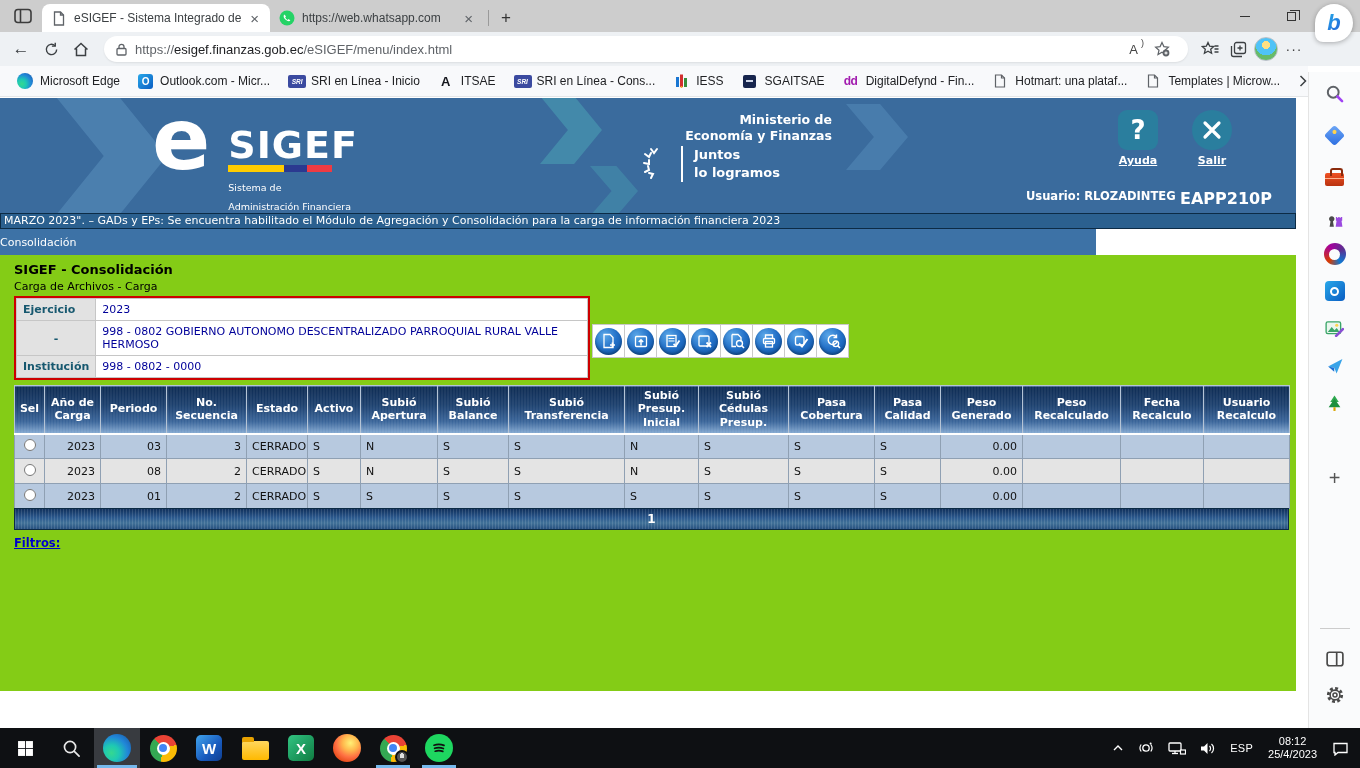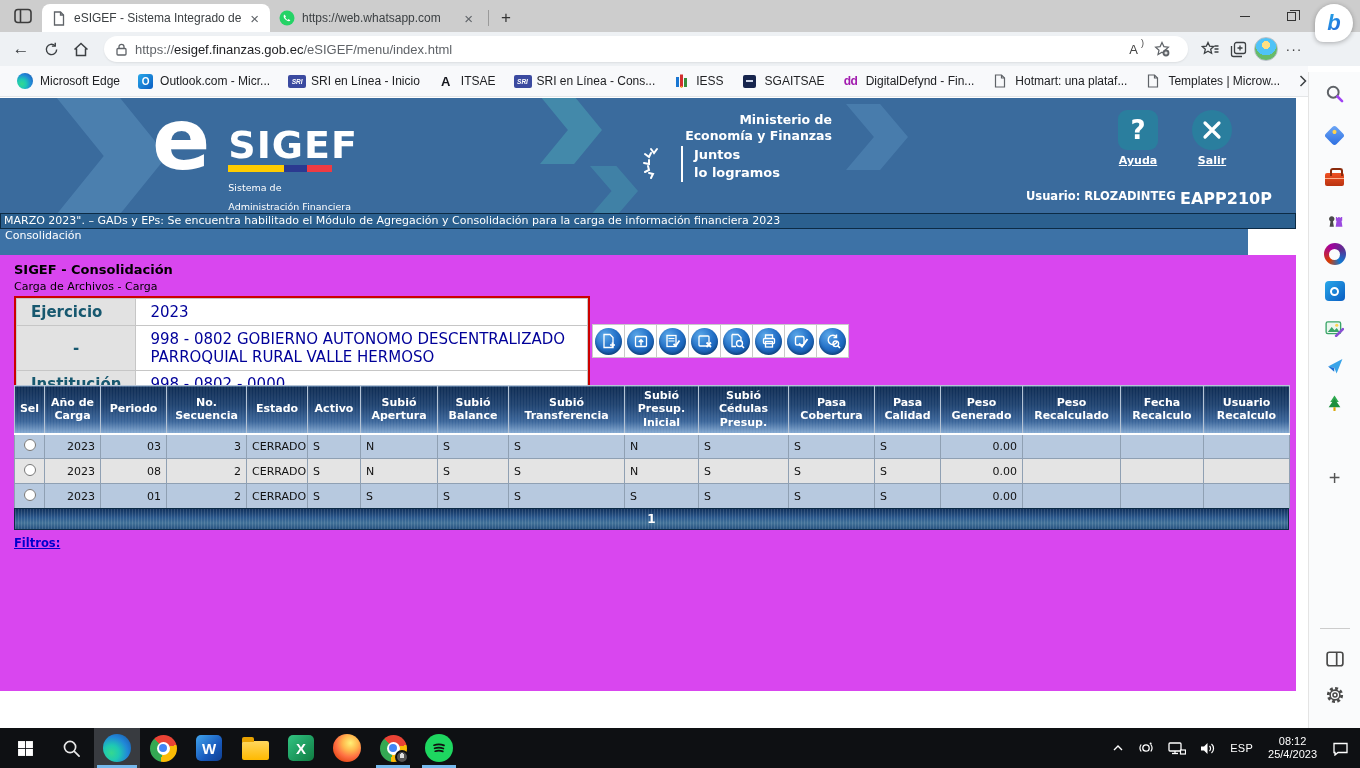--- a/index.html
+++ b/index.html
@@ -81,29 +81,29 @@
 .ac-pass{left:1022px;width:86px}.ac-help{left:1106px;width:64px}.ac-exit{left:1180px;width:64px}
 .action-ico{width:40px;height:40px;background:#2a7e9e;display:grid;place-items:center}
 .rsq{border-radius:9px}.rcir{border-radius:50%}
 .action-label{margin-top:4px;font-size:11px;font-weight:bold;text-decoration:underline;line-height:1.25}
 .qmark{font-size:26px;font-weight:bold;color:#fff}
 .user-line{position:absolute;left:1026px;top:91px;font-size:11.5px;font-weight:bold}
 .station{position:absolute;left:1180px;top:91px;font-size:16px;font-weight:bold}
 
 
 .marquee{position:absolute;top:115px;left:0;width:1296px;height:16px;background:#2b608f;border:1px solid #0c2b45;color:#fff;font-size:11px;line-height:13px;padding-left:3px;white-space:nowrap;overflow:hidden}
-.menubar{position:absolute;top:131px;left:0;width:1248px;height:26px;background:#3d72a6;color:#fff;font-size:11px;display:flex;padding-left:5px}
-
-
-.main{position:absolute;top:157px;left:0;width:1296px;height:436px;background:#d946ef}
+.menubar{position:absolute;top:131px;left:0;width:1096px;height:26px;background:#3d72a6;color:#fff;font-size:11px;display:flex;align-items:center;}
+
+
+.main{position:absolute;top:157px;left:0;width:1296px;height:436px;background:#84cc16}
 .page-title{position:absolute;left:14px;top:7px;font-size:13px;font-weight:bold;color:#000}
 .page-sub{position:absolute;left:14px;top:25px;font-size:11px;color:#000}
 .formbox{position:absolute;left:14px;top:41px;width:576px;border:2px solid #c00;background:#fff}
 .formbox table{border-collapse:collapse;width:100%}
-.formbox td{font-size:15px;border:1px solid #c6c6c6;padding:4px 14px}
+.formbox td{font-size:11px;border:1px solid #c6c6c6;padding:4px 6px}
 .flabel{width:78px;background:#e2e2e2;color:#17586f;font-weight:bold}
 .flabel.ctr{text-align:center}
 .fvalue{color:#000099}
 .tools{position:absolute;left:592px;top:69px;display:flex}
 .tool{width:33px;height:34px;background:#fff;border:1px solid #c9c9c9;margin-right:-1px;display:grid;place-items:center}
 .tool-circle{width:27px;height:27px;border-radius:50%;background:radial-gradient(circle at 35% 28%,#5aa7e8 0%,#2471c8 48%,#0b4fa0 100%);box-shadow:inset 0 -2px 3px rgba(0,0,0,.3);display:grid;place-items:center}
 
 
 .datatable{position:absolute;left:14px;top:130px;width:1275px;border-collapse:collapse;table-layout:fixed}
 .datatable th{height:48px;color:#fff;font-size:11px;font-weight:bold;line-height:1.25;padding:1px 2px;vertical-align:middle;border:1px solid #b5c4d6;border-bottom:2px solid #fff;

